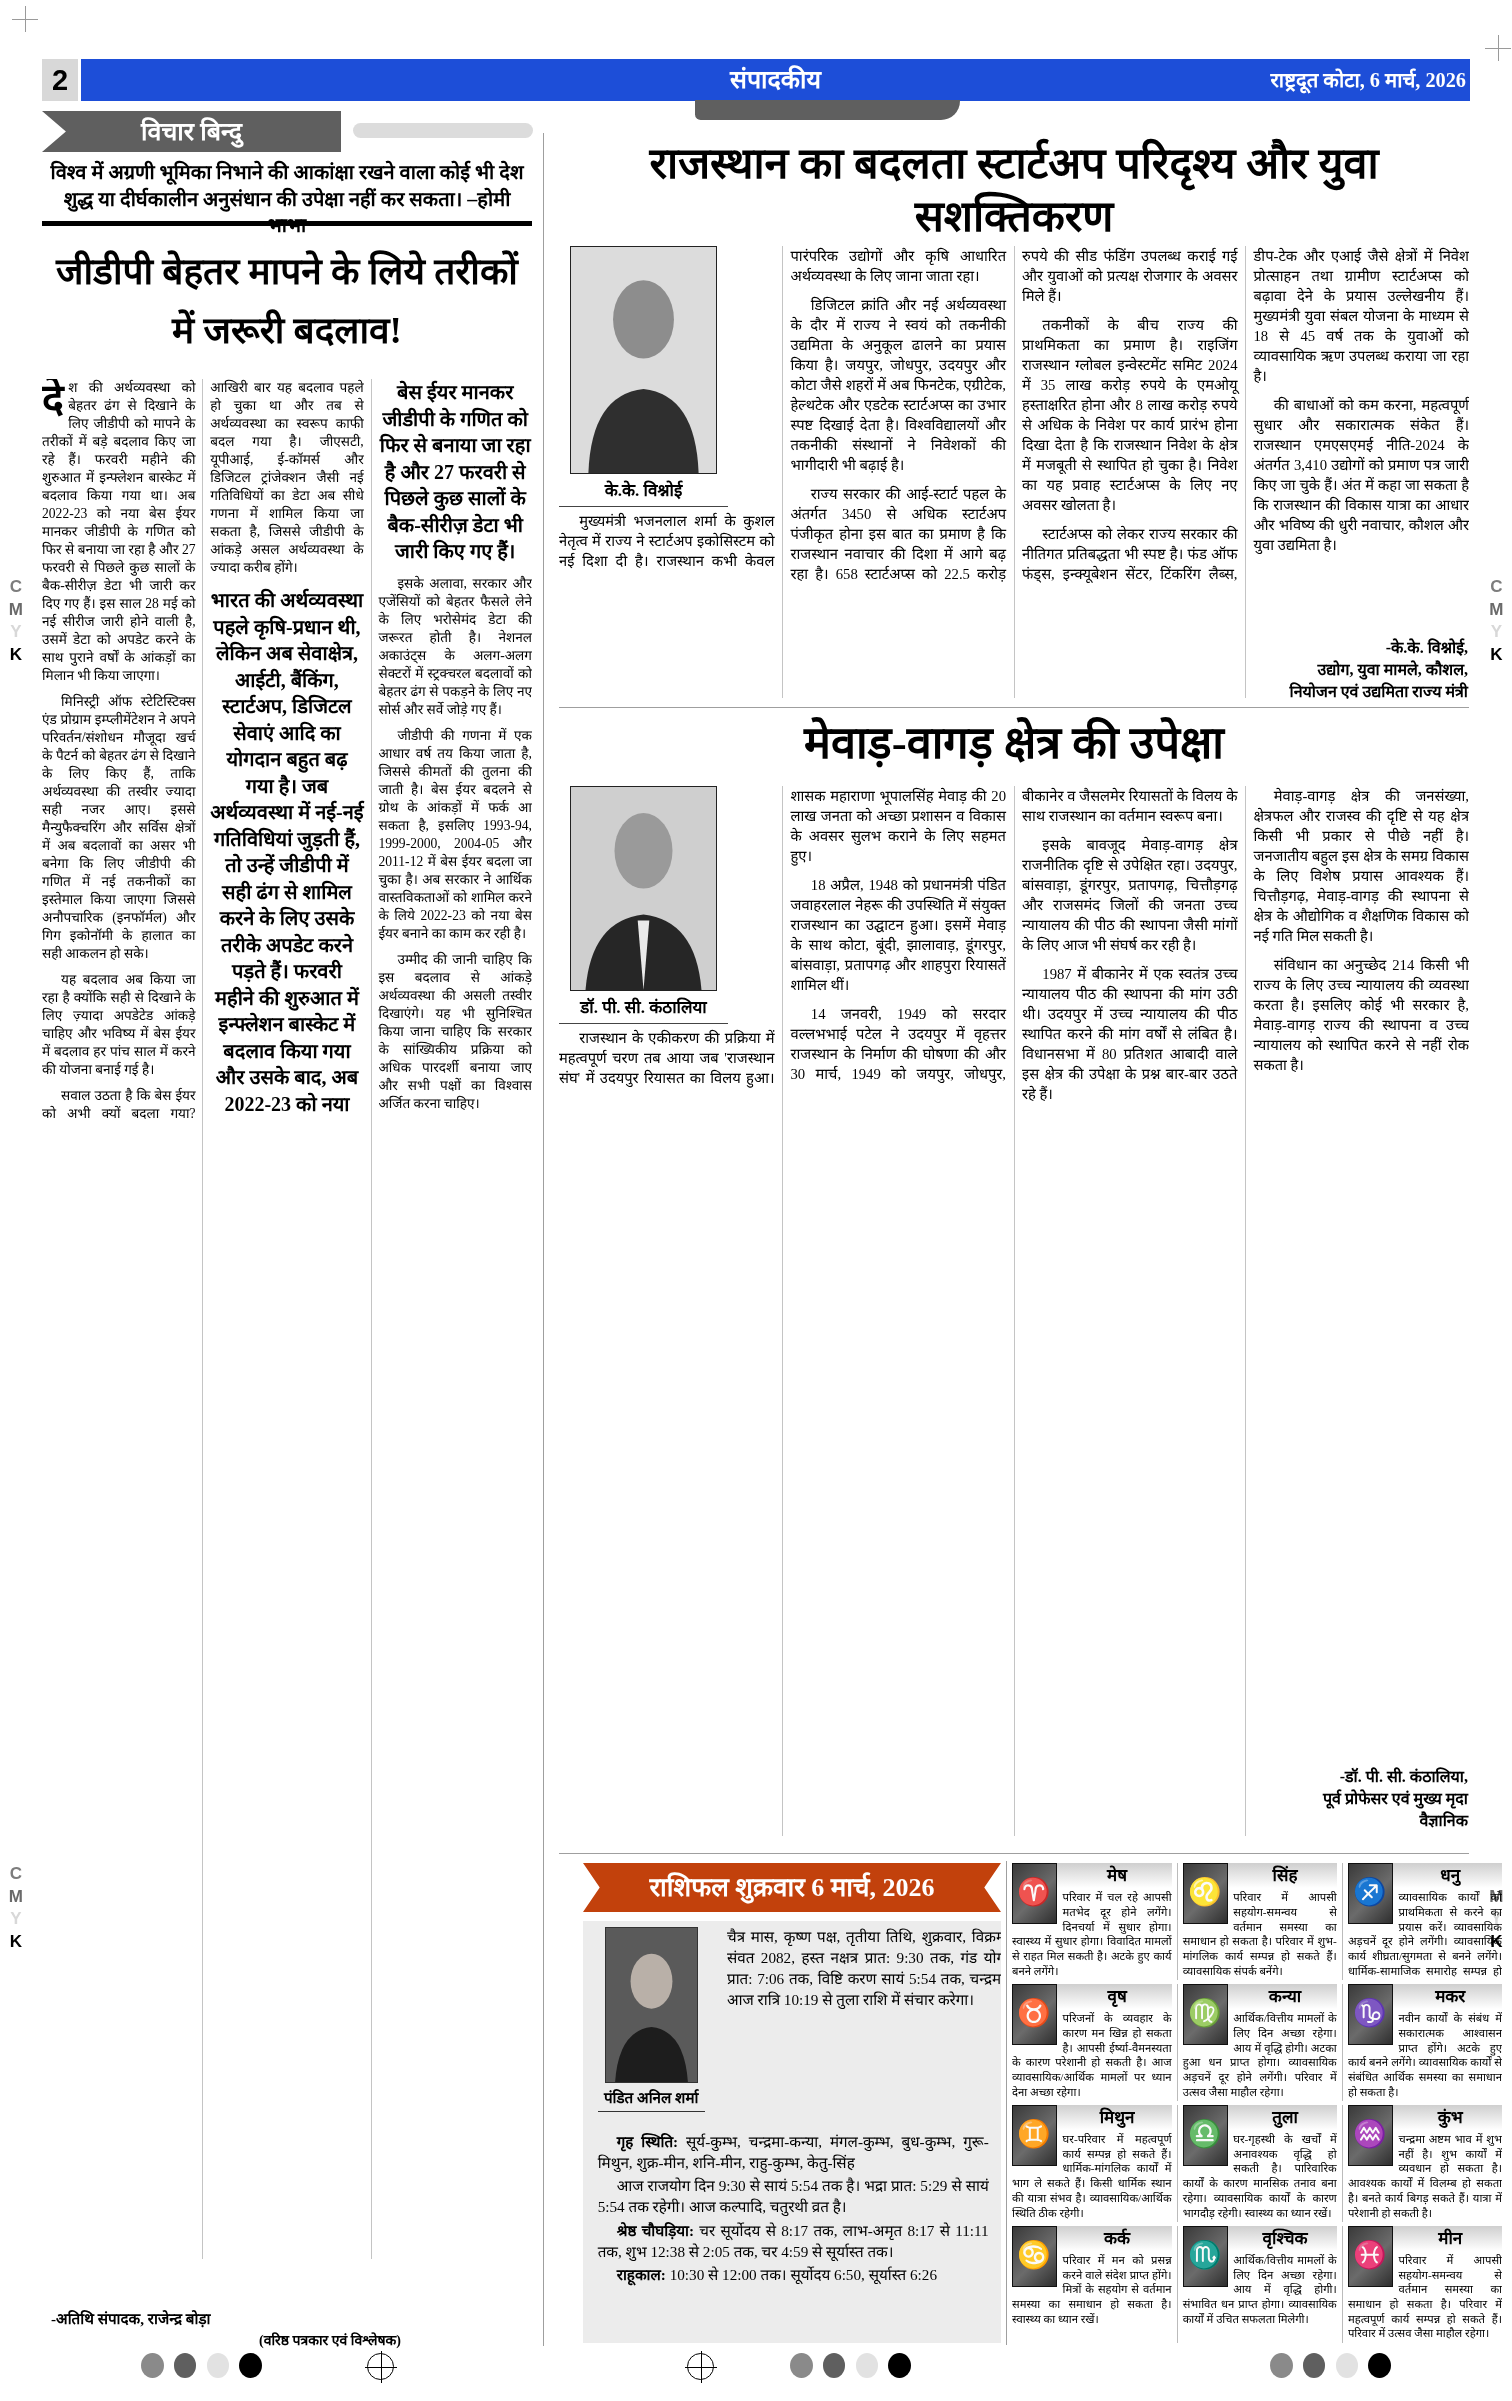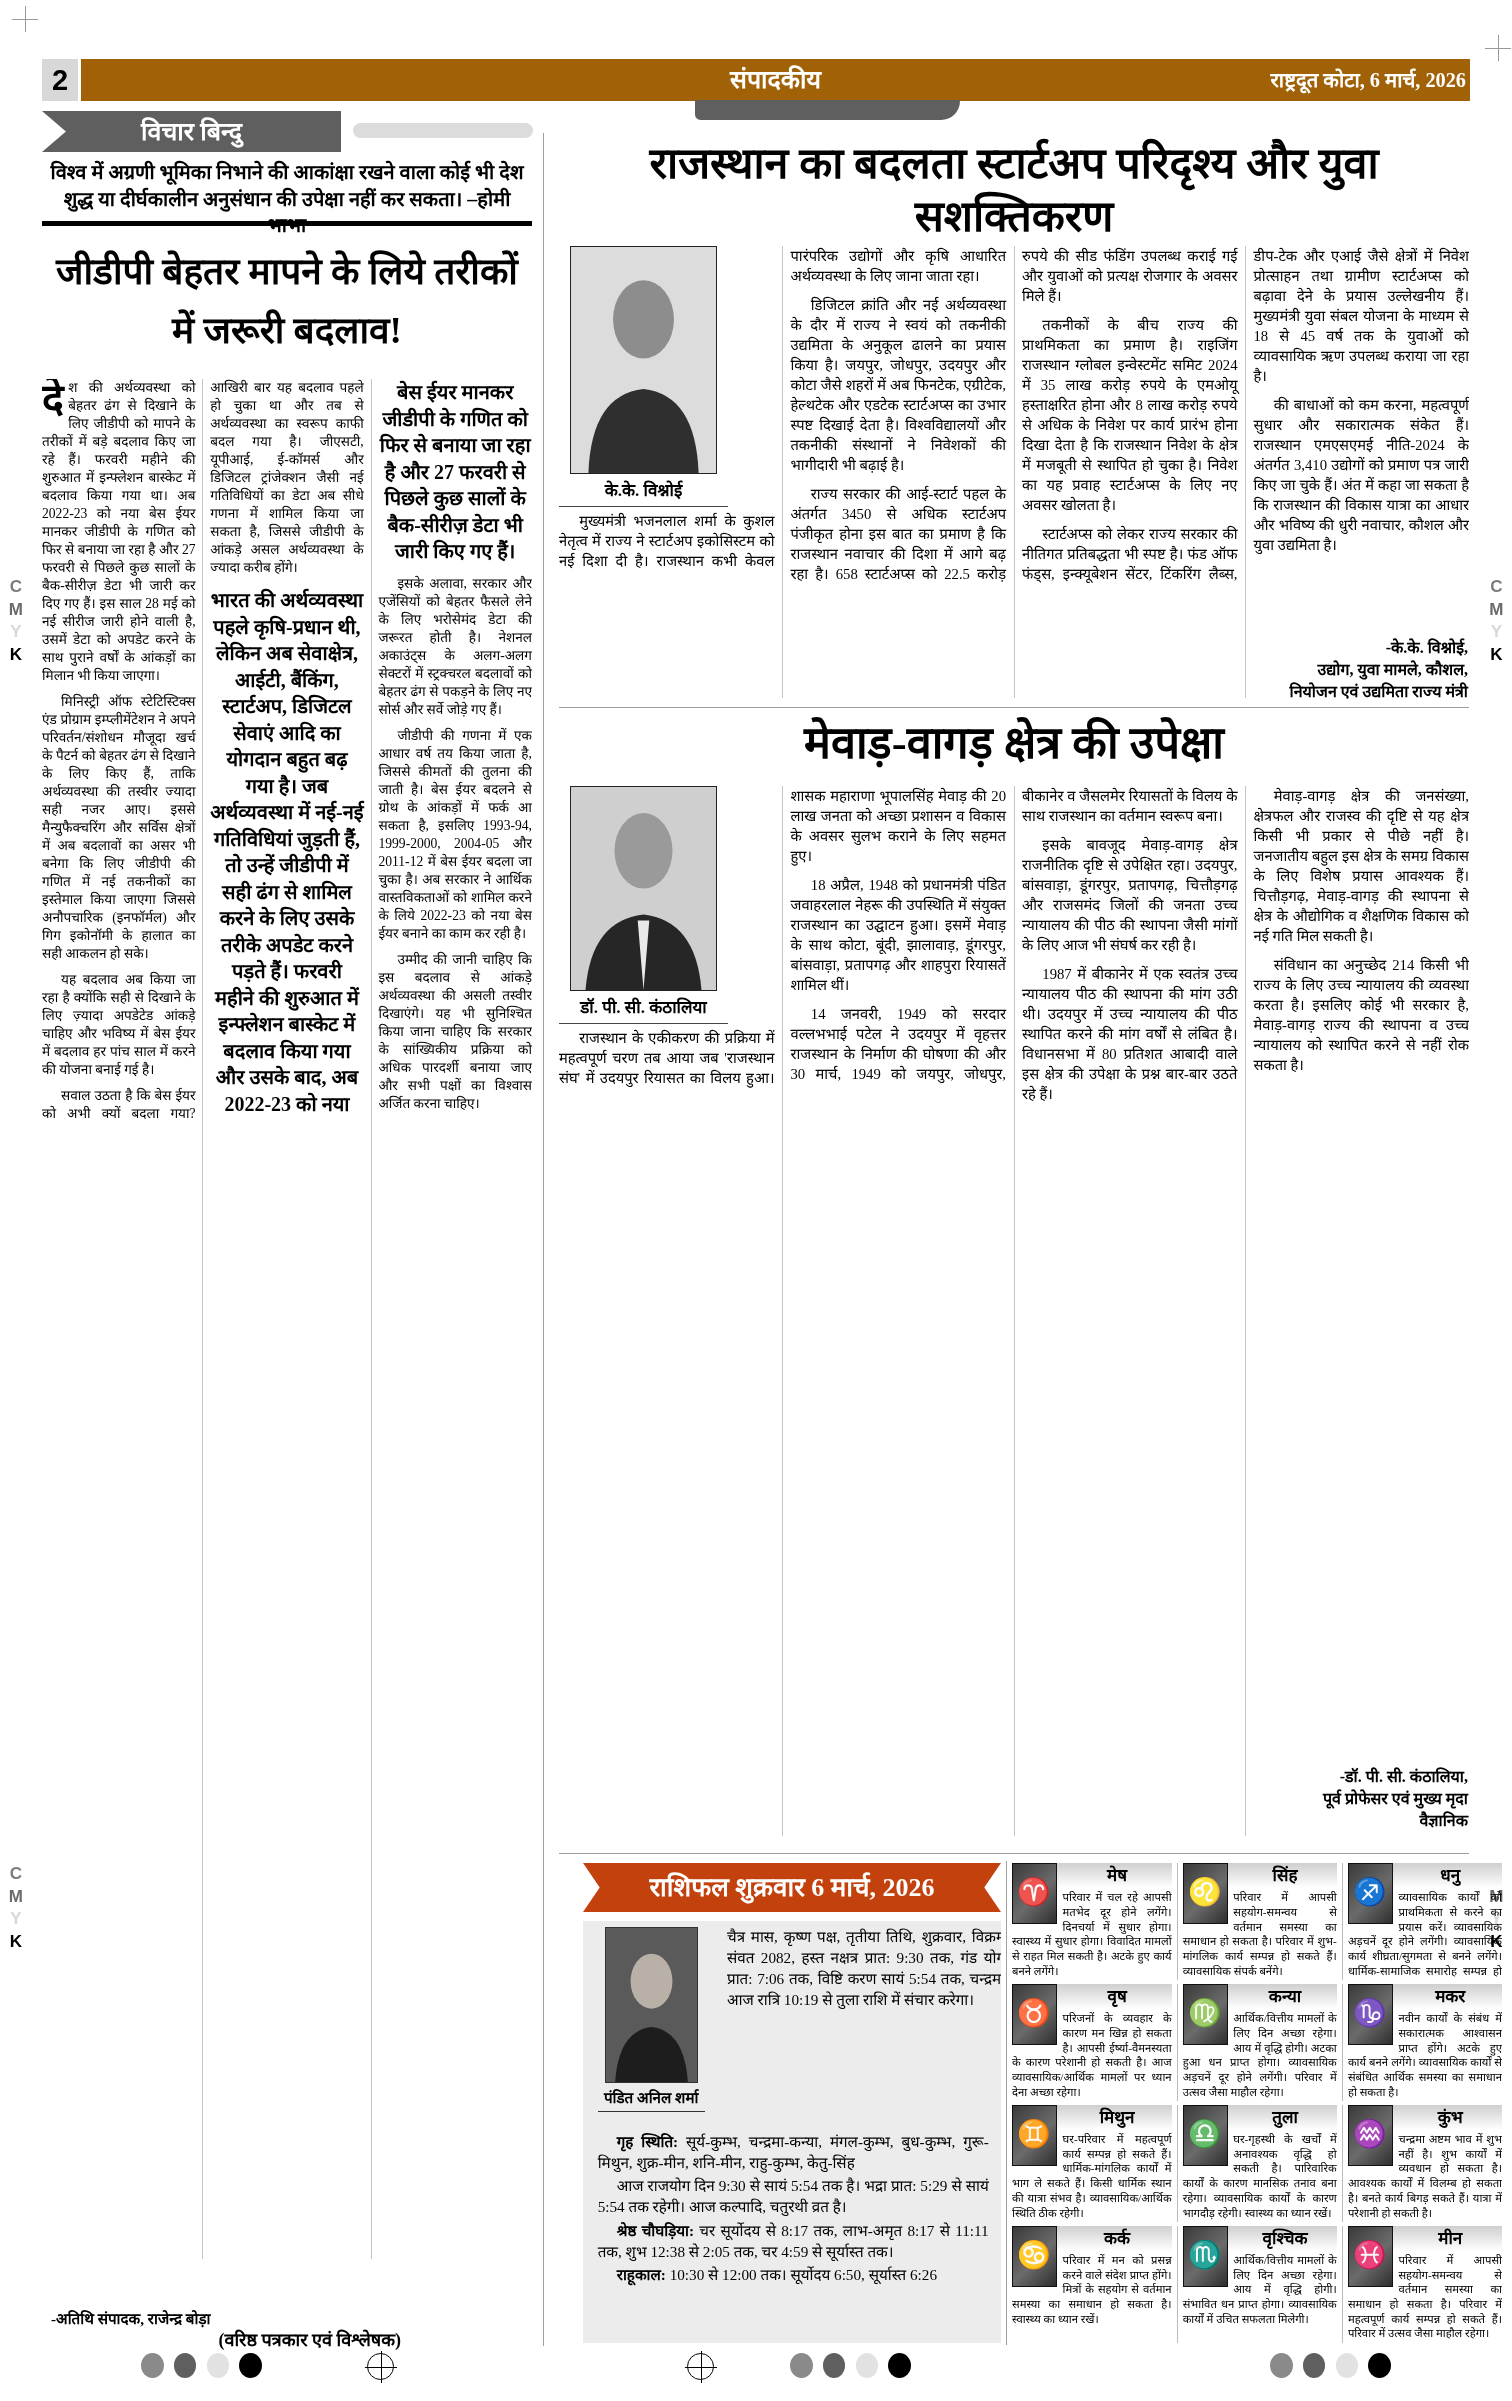--- a/index.html
+++ b/index.html
@@ -11,21 +11,21 @@
   .crosshair:before,.crosshair:after{content:"";position:absolute;background:#9a9a9a;}
   .crosshair:before{left:50%;top:0;width:1.1px;height:100%;}
   .crosshair:after{top:50%;left:0;height:1.1px;width:100%;}
   .cmyk{position:absolute;width:22.6px;text-align:center;font-family:"Liberation Sans",sans-serif;
         font-weight:bold;font-size:17px;line-height:22.6px;}
   .cmyk span{display:block;}
   
   #pagenum{left:42px;top:59px;width:36px;height:42px;background:#d8d8d8;
            font-family:"Liberation Sans",sans-serif;font-size:29px;font-weight:bold;
            text-align:center;line-height:42px;}
-  #topbar{left:81px;top:59px;width:1389px;height:42px;background:#a16207;color:#fff;}
+  #topbar{left:81px;top:59px;width:1389px;height:42px;background:#1d4ed8;color:#fff;}
   #topbar .section{position:absolute;left:0;right:0;text-align:center;font-size:25px;
                    font-weight:bold;line-height:42px;}
   #topbar .edition{position:absolute;right:4px;top:0;font-size:20.3px;font-weight:bold;line-height:42px;}
   #topbar-tab{left:695px;top:100px;width:265px;height:20.3px;background:#5f5f5f;
               border-radius:0 0 19px 5.6px;}
   
   #vichar-tag{left:42px;top:111px;width:299px;height:41px;background:#5f5f5f;color:#fff;
               font-size:25px;font-weight:bold;text-align:center;line-height:41px;
               clip-path:polygon(0 0,100% 0,100% 100%,0 100%,8% 50%);}
   #vichar-band{left:353px;top:123px;width:180px;height:14.7px;background:#dcdcdc;border-radius:8px;}
@@ -36,21 +36,21 @@
                  font-size:37px;line-height:59px;}
   #left-body{left:42px;top:379px;width:490px;height:1880px;
              column-count:3;column-gap:14.7px;column-rule:0.6px solid #c4c4c4;
              font-size:13.6px;line-height:18px;text-align:justify;overflow:hidden;}
   #left-body p{margin:0 0 8px 0;text-indent:19px;}
   #left-body p.first{text-indent:0;}
   .dropcap{float:left;font-size:41px;line-height:36px;font-weight:bold;padding:2.3px 4.5px 0 0;}
   #pullquote{font-size:20px;line-height:26.5px;font-weight:bold;text-align:center;
              margin:10.2px 0;text-indent:0 !important;}
   #left-byline{left:51px;top:2308px;width:350px;font-weight:bold;font-size:15.2px;line-height:21.5px;}
-  #left-byline .note{display:block;text-align:right;font-size:18px;}
+  #left-byline .note{display:block;text-align:right;font-size:14px;}
   
   .vline{position:absolute;width:0.6px;background:#9f9f9f;}
   .hline{position:absolute;height:0.6px;background:#9f9f9f;}
   
   .main-headline{left:559px;width:910px;text-align:center;font-weight:bold;}
   #headline1{top:137px;font-size:43px;line-height:53px;}
   #headline2{top:716px;font-size:45px;line-height:54px;}
   .article{position:absolute;left:559px;width:910px;column-count:4;column-gap:16px;
            column-rule:0.6px solid #c4c4c4;font-size:14.7px;line-height:20px;
            text-align:justify;overflow:hidden;}

